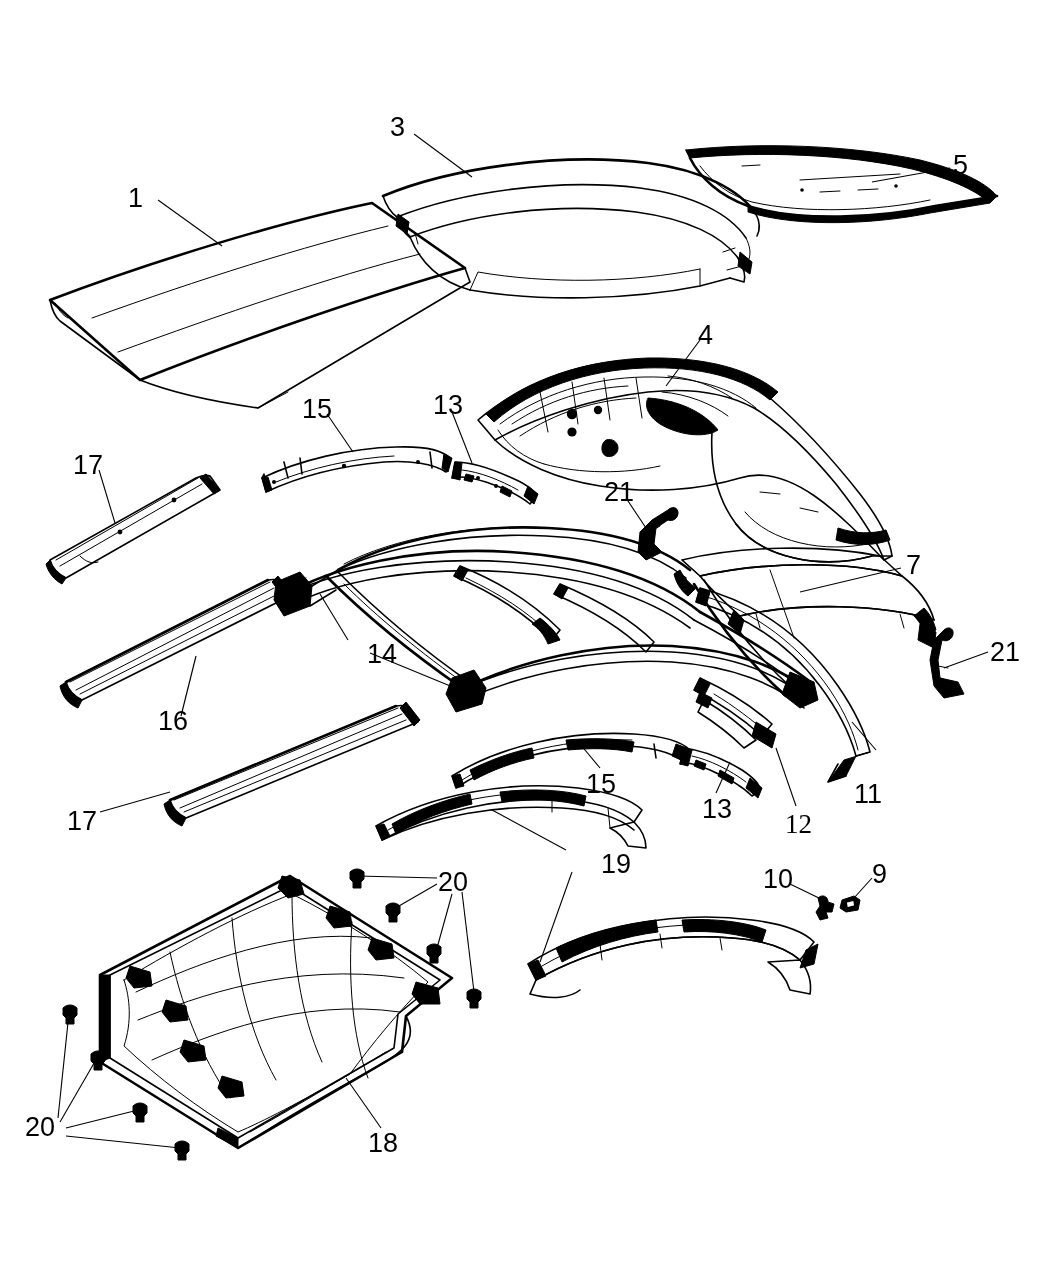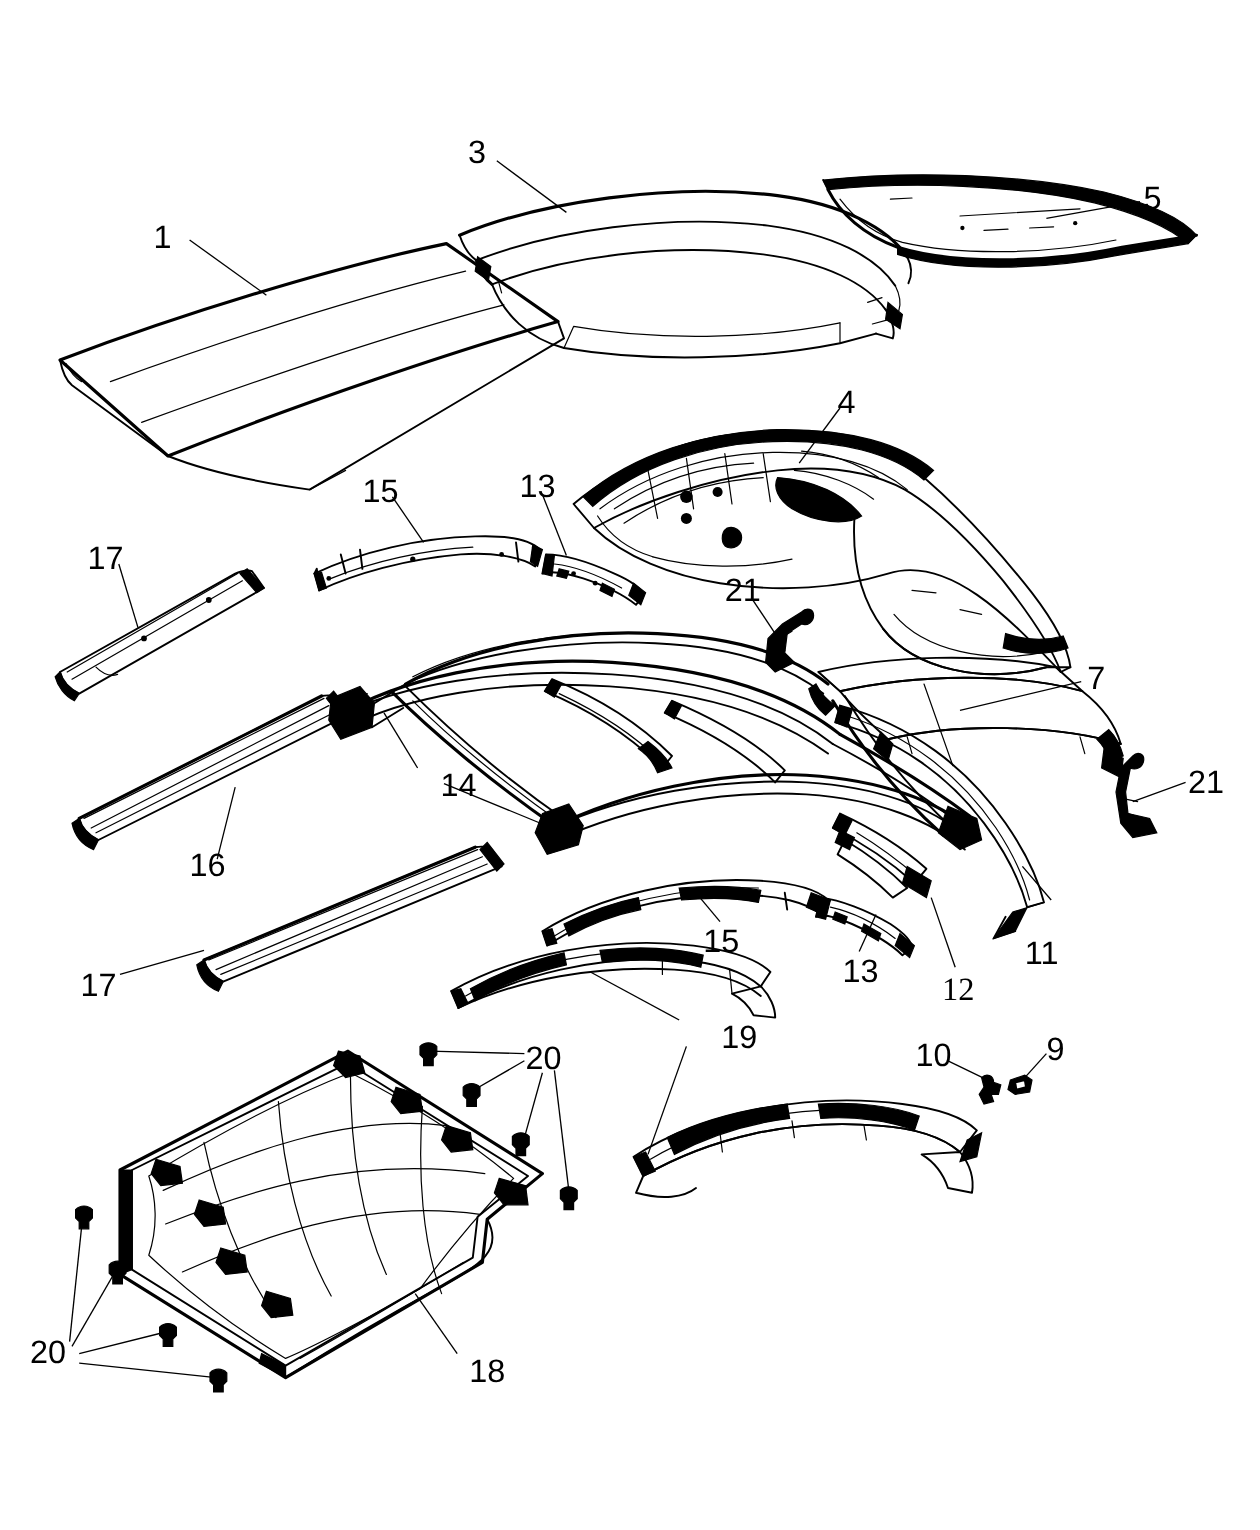--- a/index.html
+++ b/index.html
@@ -456,16 +456,16 @@
   <div class="callout" style="left:158px;top:708px;text-align:center;">16</div>
   <div class="callout" style="left:854px;top:741px;margin-top:40px;">11</div>
   <div class="callout" style="left:586px;top:771px;">15</div>
   <div class="callout" style="left:702px;top:796px;">13</div>
   <div class="callout" style="left:785px;top:811px;font-family:Liberation Serif, serif;">12</div>
   <div class="callout" style="left:67px;top:808px;">17</div>
   <div class="callout" style="left:557px;top:851px;margin-left:44px;">19</div>
   <div class="callout" style="left:438px;top:869px;">20</div>
   <div class="callout" style="left:763px;top:866px;">10</div>
   <div class="callout" style="left:872px;top:861px;">9</div>
-  <div class="callout" style="left:391px;top:1130px;text-align:right;">18</div>
+  <div class="callout" style="left:368px;top:1130px;text-align:right;">18</div>
   <div class="callout" style="left:25px;top:1114px;">20</div>
 
 </div>
 
 </body></html>

